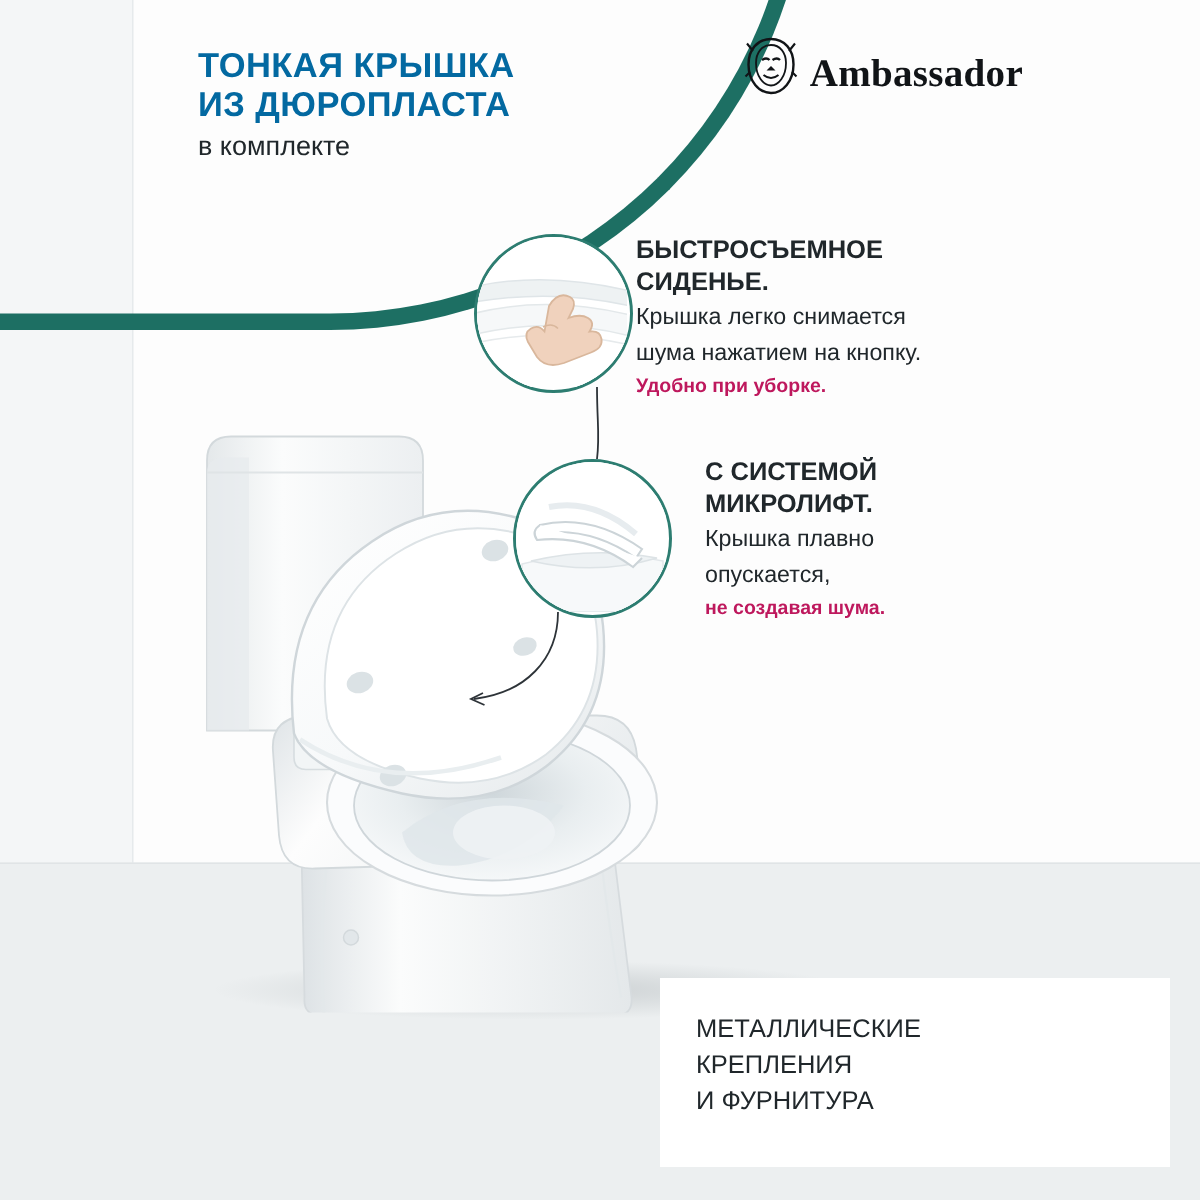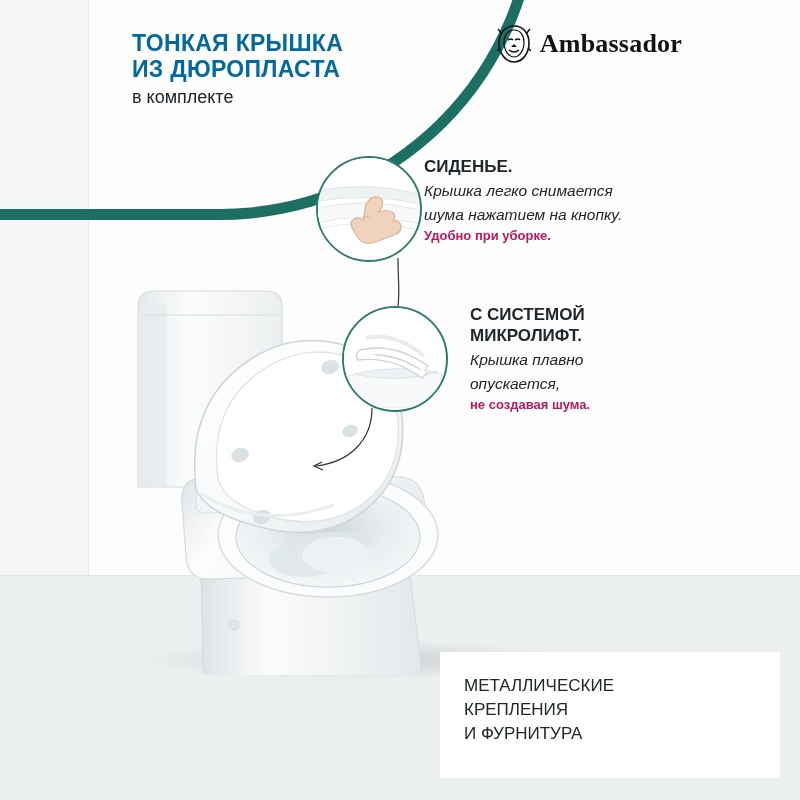--- a/index.html
+++ b/index.html
@@ -103,21 +103,21 @@
     line-height: 26px;
     margin-top: 2px;
   }
 
   
   .brand {
     position: absolute;
     right: 118px;
     top: 24px;
     display: flex;
-    align-items: center;
+    align-items: flex-end;
     gap: 8px;
   }
   .brand-mark {
     width: 36px;
     height: 40px;
     position: relative;
   }
   .brand-name {
     font-family: "Liberation Serif", serif;
     font-size: 26px;
@@ -158,21 +158,20 @@
     font-weight: bold;
     color: #20272b;
     line-height: 21px;
     text-transform: uppercase;
   }
   .tb-body {
     font-size: 15.5px;
     color: #20272b;
     line-height: 21px;
     margin-top: 3px;
-    font-style: italic;
   }
   .tb-accent {
     font-size: 13px;
     font-weight: bold;
     color: #be185d;
     line-height: 21px;
   }
 
   #callout1-text { left: 424px; top: 156px; width: 272px; }
   #callout2-text { left: 470px; top: 304px; width: 240px; }
@@ -335,20 +334,21 @@
       <rect x="0" y="0" width="100" height="100" fill="#ffffff"></rect>
       <path d="M4 68 q46 -12 94 -2 l0 34 h-94 z" fill="#f7f9fa" stroke="#e2e7ea" stroke-width="1"></path>
       <path d="M10 66 q42 -10 84 -2 q-40 12 -84 2 z" fill="#eef2f4" stroke="#dde3e6" stroke-width="1"></path>
       <path d="M16 42 q34 -8 68 16 l-4 6 q-32 -22 -66 -16 z" fill="#ffffff" stroke="#ccd4d8" stroke-width="1.4"></path>
       <path d="M16 42 q-6 4 -2 10 q34 -4 64 18 l6 -6" fill="#ffffff" stroke="#ccd4d8" stroke-width="1.4"></path>
       <path d="M22 30 q30 -6 58 18" stroke="#e7ecef" stroke-width="4" fill="none"></path>
     </svg>
   </div>
 
   <div class="text-block" id="callout1-text">
+    <div class="tb-title">БЫСТРОСЪЕМНОЕ</div>
     <div class="tb-title">СИДЕНЬЕ.</div>
     <div class="tb-body">Крышка легко снимается</div>
     <div class="tb-body">шума нажатием на кнопку.</div>
     <div class="tb-accent">Удобно при уборке.</div>
   </div>
 
   <div class="text-block" id="callout2-text">
     <div class="tb-title">С СИСТЕМОЙ</div>
     <div class="tb-title">МИКРОЛИФТ.</div>
     <div class="tb-body">Крышка плавно</div>

